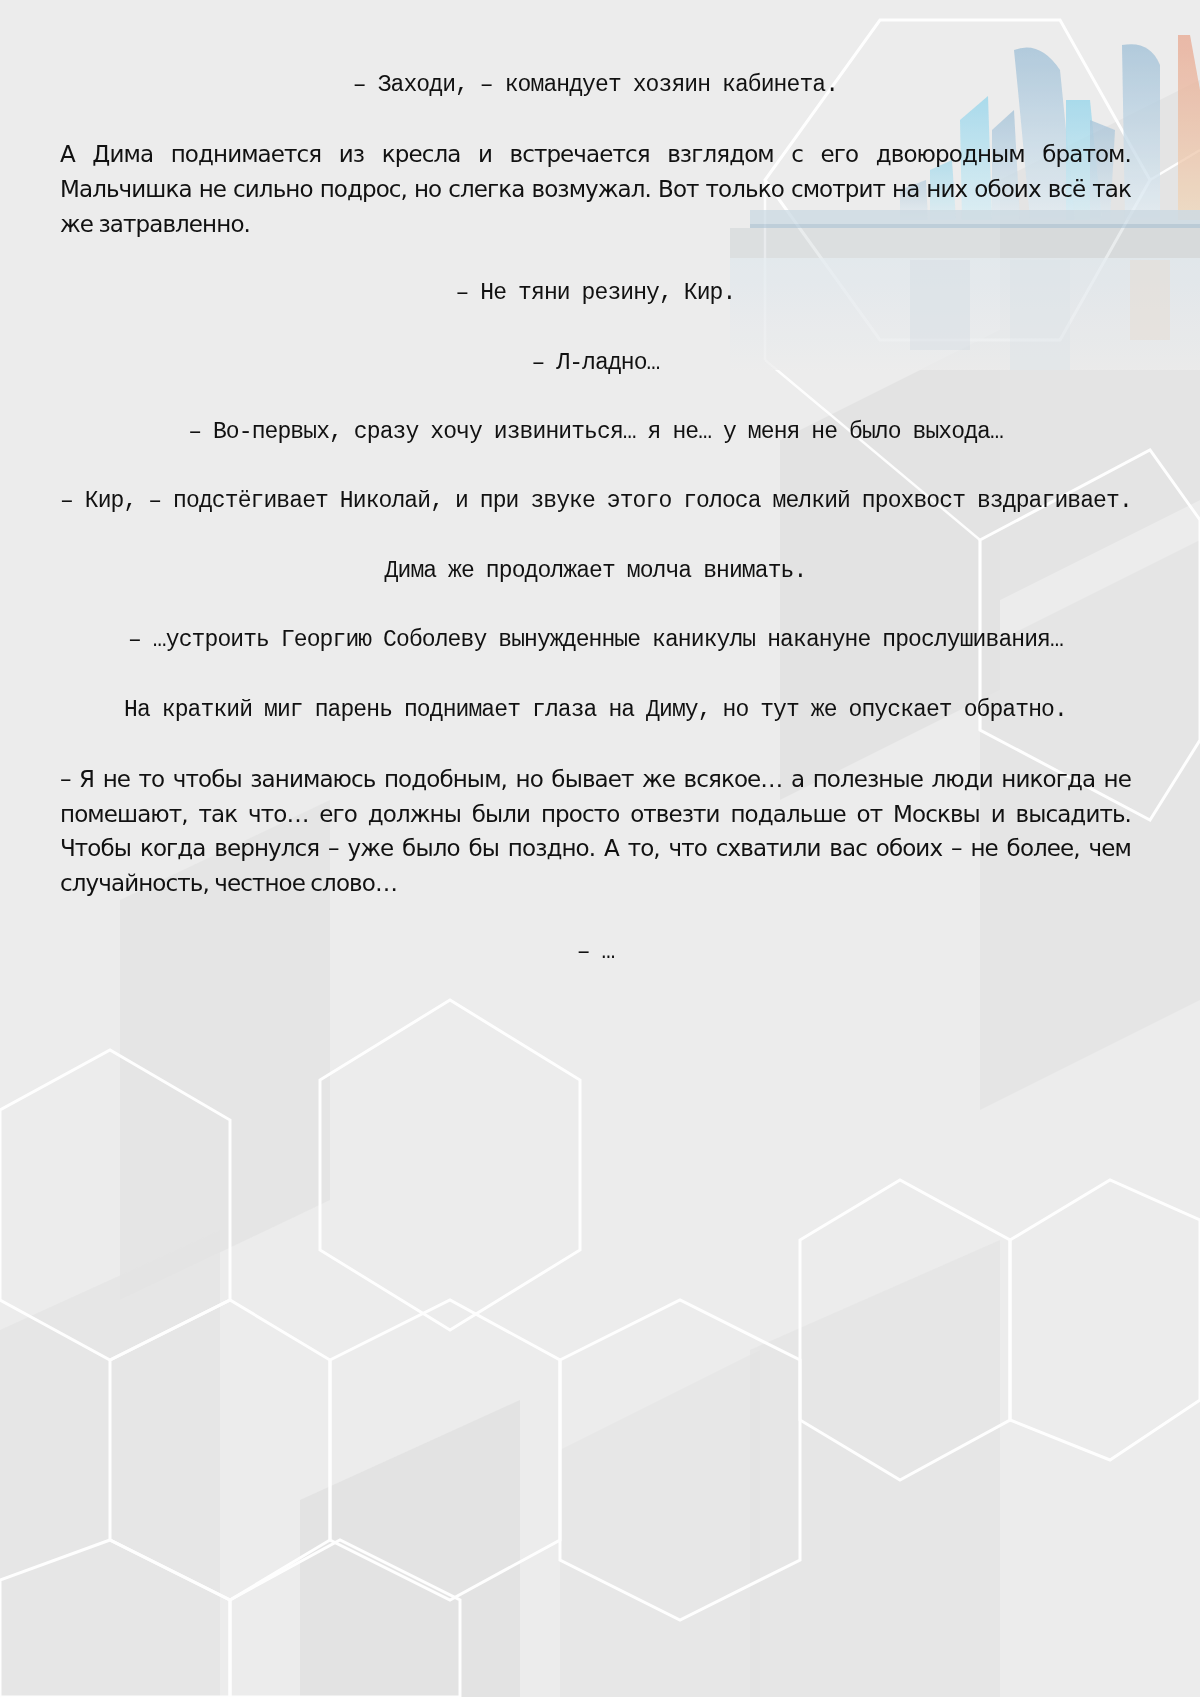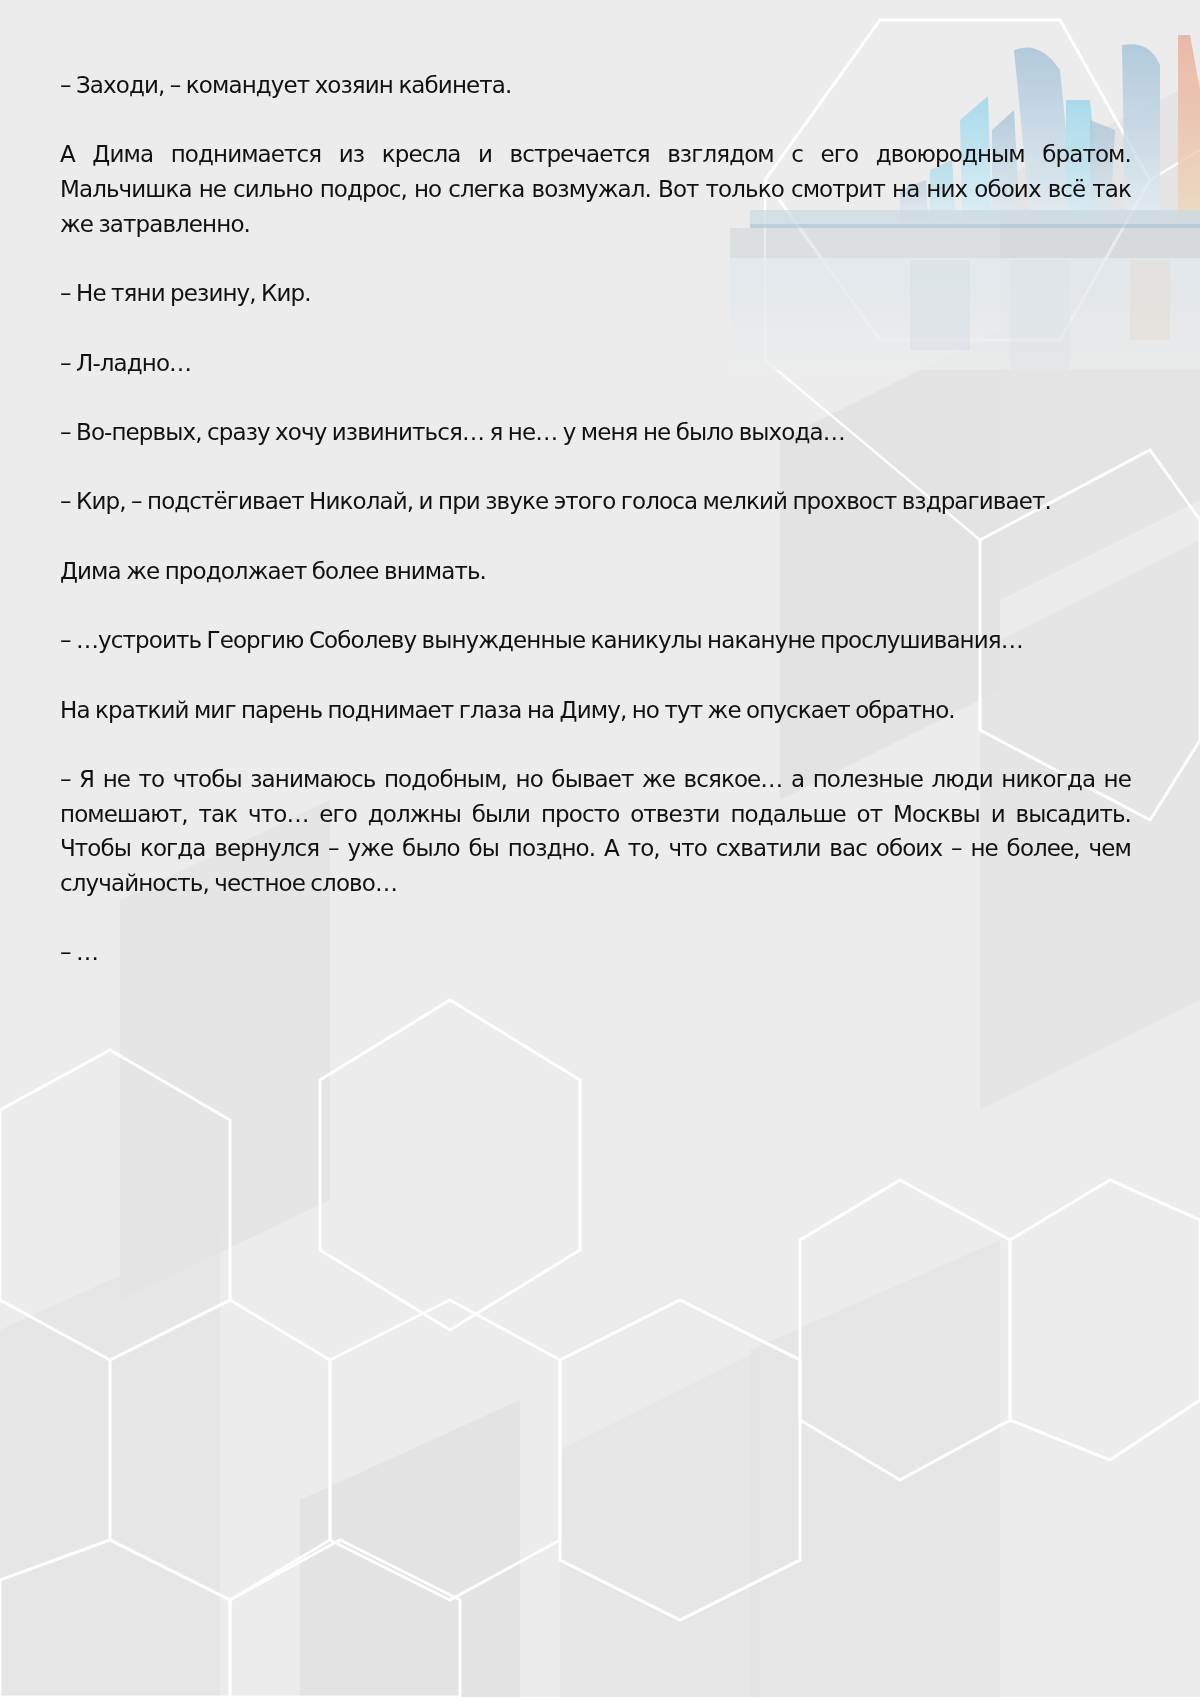--- a/index.html
+++ b/index.html
@@ -38,22 +38,23 @@
       font-size: 23px;
       line-height: 34.7px;
       letter-spacing: -0.9px;
       word-spacing: -1px;
     }
     .page-text p {
       margin: 0 0 34.7px 0;
       text-align: justify;
     }
     .page-text p.nojust {
-      text-align: left;
+      text-align: center;
       white-space: nowrap;
+      font-family: Liberation Mono, monospace;
     }
   </style>
 </head>
 <body>
 
 <svg class="bg" width="1200" height="1697" viewBox="0 0 1200 1697" xmlns="http://www.w3.org/2000/svg">
   <rect x="0" y="0" width="1200" height="1697" fill="#ececec"></rect>
 
   <polygon points="1000,180 1200,80 1200,500 1000,600" fill="#e2e2e2" opacity="0.8"></polygon>
   <polygon points="780,440 1000,330 1000,690 780,800" fill="#e0e0e0" opacity="0.7"></polygon>
@@ -126,18 +127,18 @@
   <rect x="400" y="230" width="40" height="80" fill="#e6dad0" opacity="0.5"></rect>
 </svg>
 
 <main class="page-text">
   <p class="nojust">– Заходи, – командует хозяин кабинета.</p>
   <p>А Дима поднимается из кресла и встречается взглядом с его двоюродным братом. Мальчишка не сильно подрос, но слегка возмужал. Вот только смотрит на них обоих всё так же затравленно.</p>
   <p class="nojust">– Не тяни резину, Кир.</p>
   <p class="nojust">– Л-ладно…</p>
   <p class="nojust">– Во-первых, сразу хочу извиниться… я не… у меня не было выхода…</p>
   <p class="nojust">– Кир, – подстёгивает Николай, и при звуке этого голоса мелкий прохвост вздрагивает.</p>
-  <p class="nojust">Дима же продолжает более внимать.</p>
+  <p class="nojust">Дима же продолжает молча внимать.</p>
   <p class="nojust">– …устроить Георгию Соболеву вынужденные каникулы накануне прослушивания…</p>
   <p class="nojust">На краткий миг парень поднимает глаза на Диму, но тут же опускает обратно.</p>
   <p>– Я не то чтобы занимаюсь подобным, но бывает же всякое… а полезные люди никогда не помешают, так что… его должны были просто отвезти подальше от Москвы и высадить. Чтобы когда вернулся – уже было бы поздно. А то, что схватили вас обоих – не более, чем случайность, честное слово…</p>
   <p class="nojust">– …</p>
 </main>
 
 </body></html>

